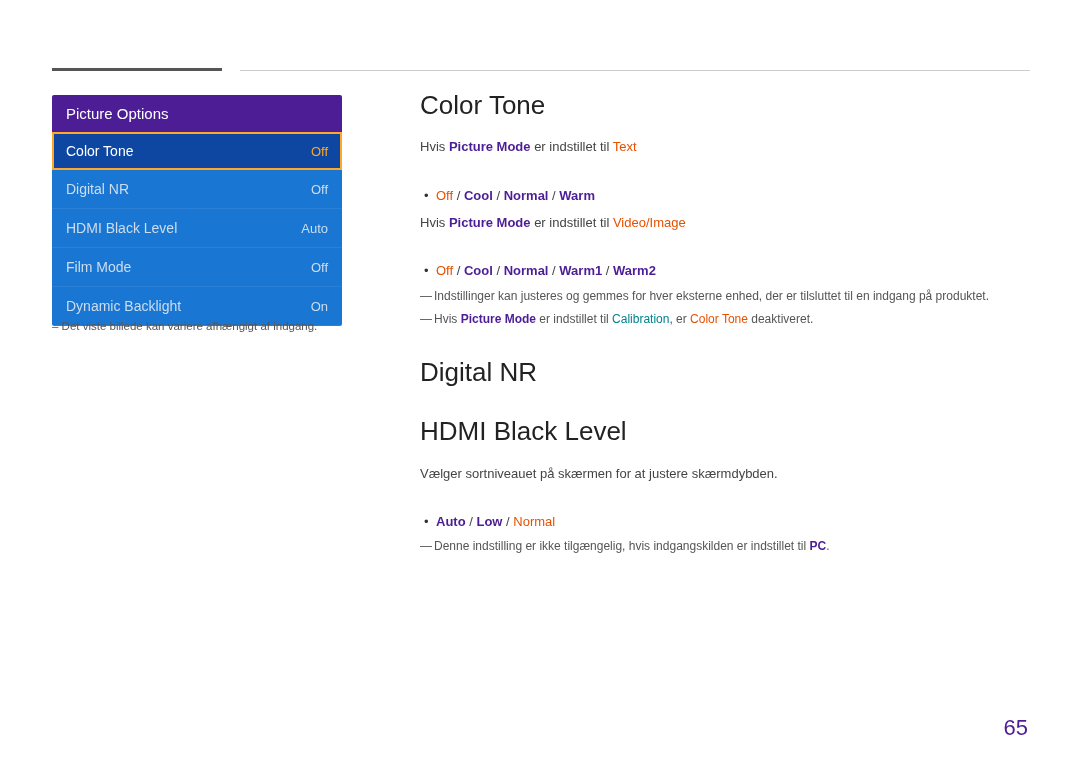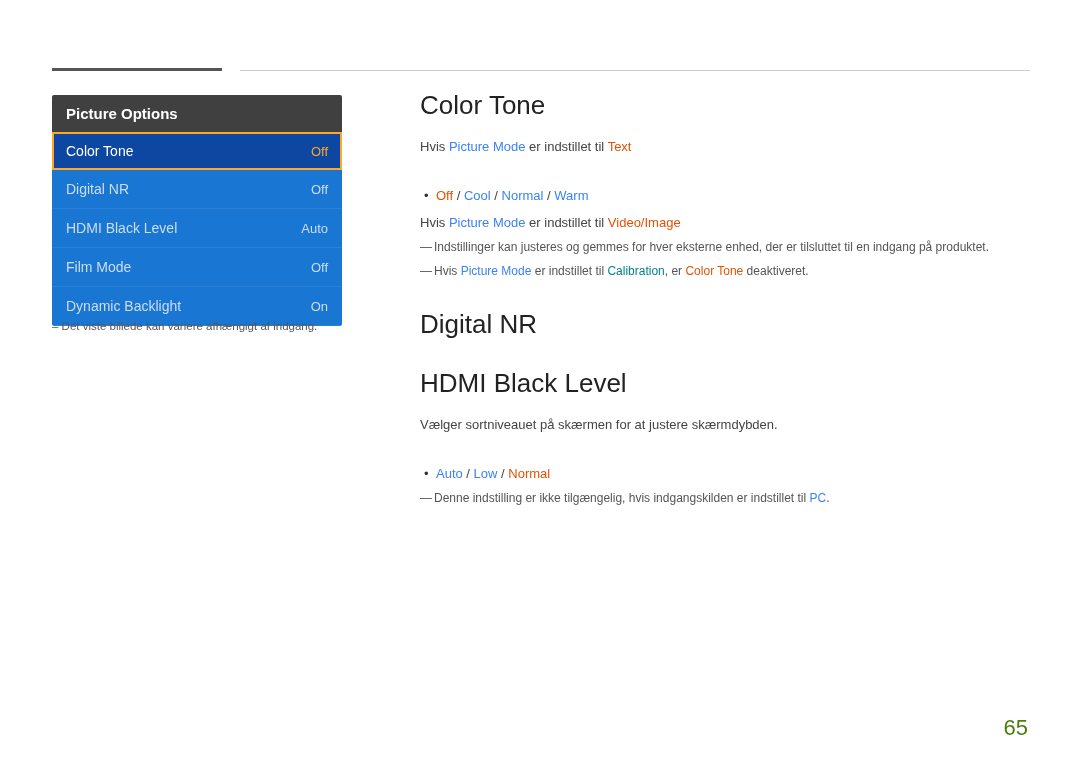--- a/index.html
+++ b/index.html
@@ -34,25 +34,25 @@
 
     
     .left-panel {
       position: absolute;
       top: 95px;
       left: 52px;
       width: 290px;
     }
 
     .panel-title {
-      background: #404040;
+      background: #4c1d95;
       color: #ffffff;
       padding: 10px 14px;
       font-size: 15px;
-      font-weight: bold;
+      font-weight: normal;
       border-radius: 2px 2px 0 0;
     }
 
     .menu-list {
       background: #1976d2;
       border-radius: 0 0 2px 2px;
     }
 
     .menu-item {
       display: flex;
@@ -137,21 +137,22 @@
     }
 
     .section-body ul li::before {
       content: '•';
       position: absolute;
       left: 4px;
       color: #333;
     }
 
     .highlight-blue {
-      color: #3b82f6;
+      color: #4c1d95;
+      font-weight: bold;
     }
 
     .highlight-orange {
       color: #e65100;
     }
 
     .highlight-teal {
       color: #00838f;
     }
 
@@ -169,21 +170,21 @@
       left: 0;
       color: #555;
     }
 
     
     .page-number {
       position: absolute;
       bottom: 22px;
       right: 52px;
       font-size: 22px;
-      color: #4d7c0f;
+      color: #4c1d95;
       font-weight: 300;
     }
   </style>
 </head>
 <body>
 
 <div class="top-line-left"></div>
 <div class="top-line-right"></div>
 
 <div class="left-panel">
@@ -216,20 +217,23 @@
 
 <div class="right-content" id="right-content">
     <div class="section">
       <div class="section-title">Color Tone</div>
       <div class="section-body">
         <p><span><span>Hvis </span><span class="highlight-blue">Picture Mode</span><span> er indstillet til </span><span class="highlight-orange">Text</span></span></p>
         <ul>
           <li><span><span class="highlight-orange">Off</span><span> / </span><span class="highlight-blue">Cool</span><span> / </span><span class="highlight-blue">Normal</span><span> / </span><span class="highlight-blue">Warm</span></span></li>
         </ul>
         <p><span><span>Hvis </span><span class="highlight-blue">Picture Mode</span><span> er indstillet til </span><span class="highlight-orange">Video/Image</span></span></p>
+        <ul>
+          <li><span><span class="highlight-orange">Off</span><span> / </span><span class="highlight-blue">Cool</span><span> / </span><span class="highlight-blue">Normal</span><span> / </span><span class="highlight-blue">Warm1</span><span> / </span><span class="highlight-blue">Warm2</span></span></li>
+        </ul>
         <p class="note-line">Indstillinger kan justeres og gemmes for hver eksterne enhed, der er tilsluttet til en indgang på produktet.</p>
         <p class="note-line"><span><span>Hvis </span><span class="highlight-blue">Picture Mode</span><span> er indstillet til </span><span class="highlight-teal">Calibration</span><span>, er </span><span class="highlight-orange">Color Tone</span><span> deaktiveret.</span></span></p>
       </div>
     </div>
     <div class="section">
       <div class="section-title">Digital NR</div>
     </div>
     <div class="section">
       <div class="section-title">HDMI Black Level</div>
       <div class="section-body">

